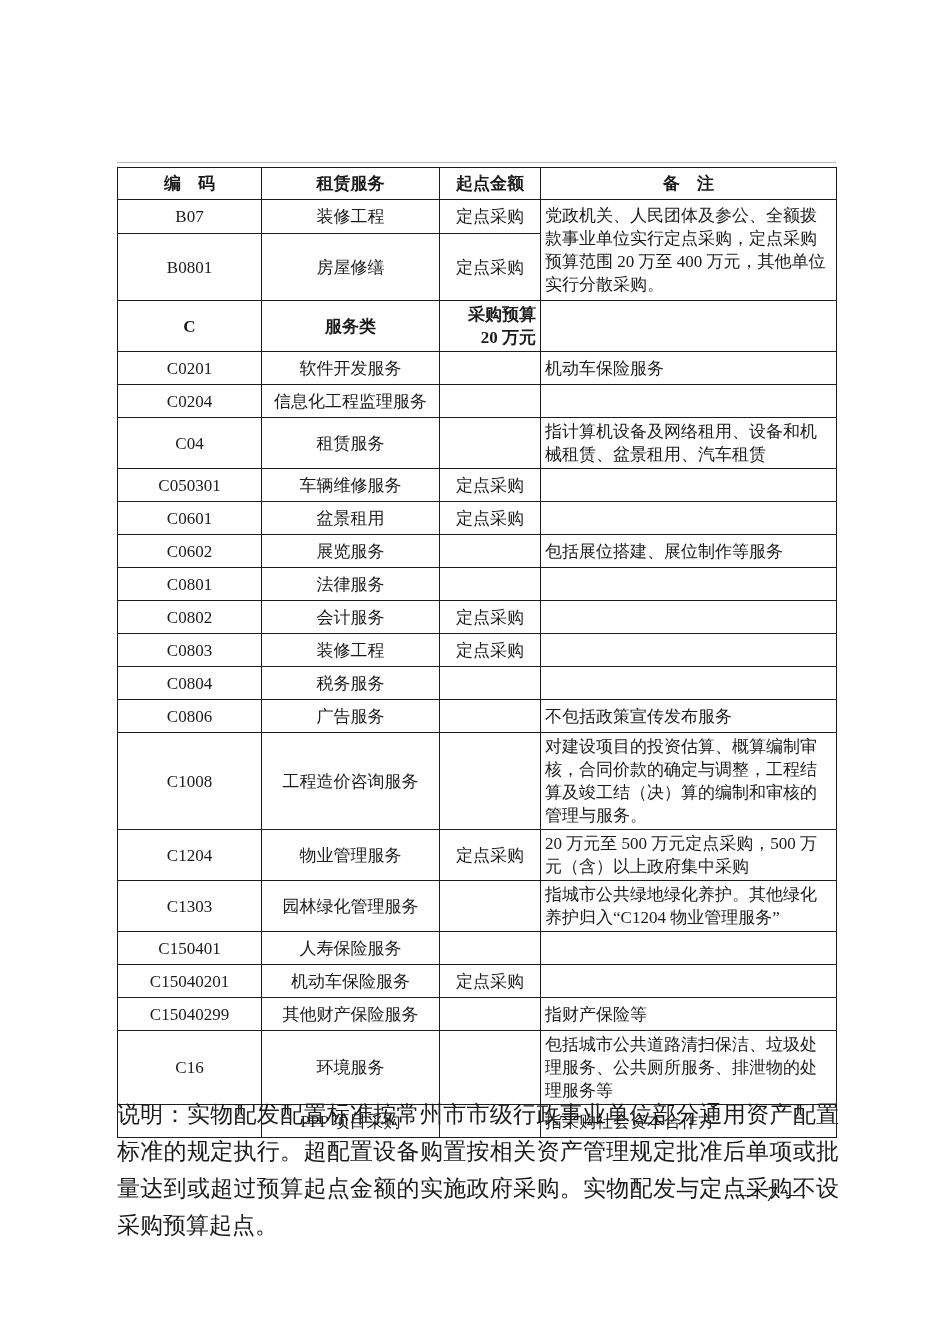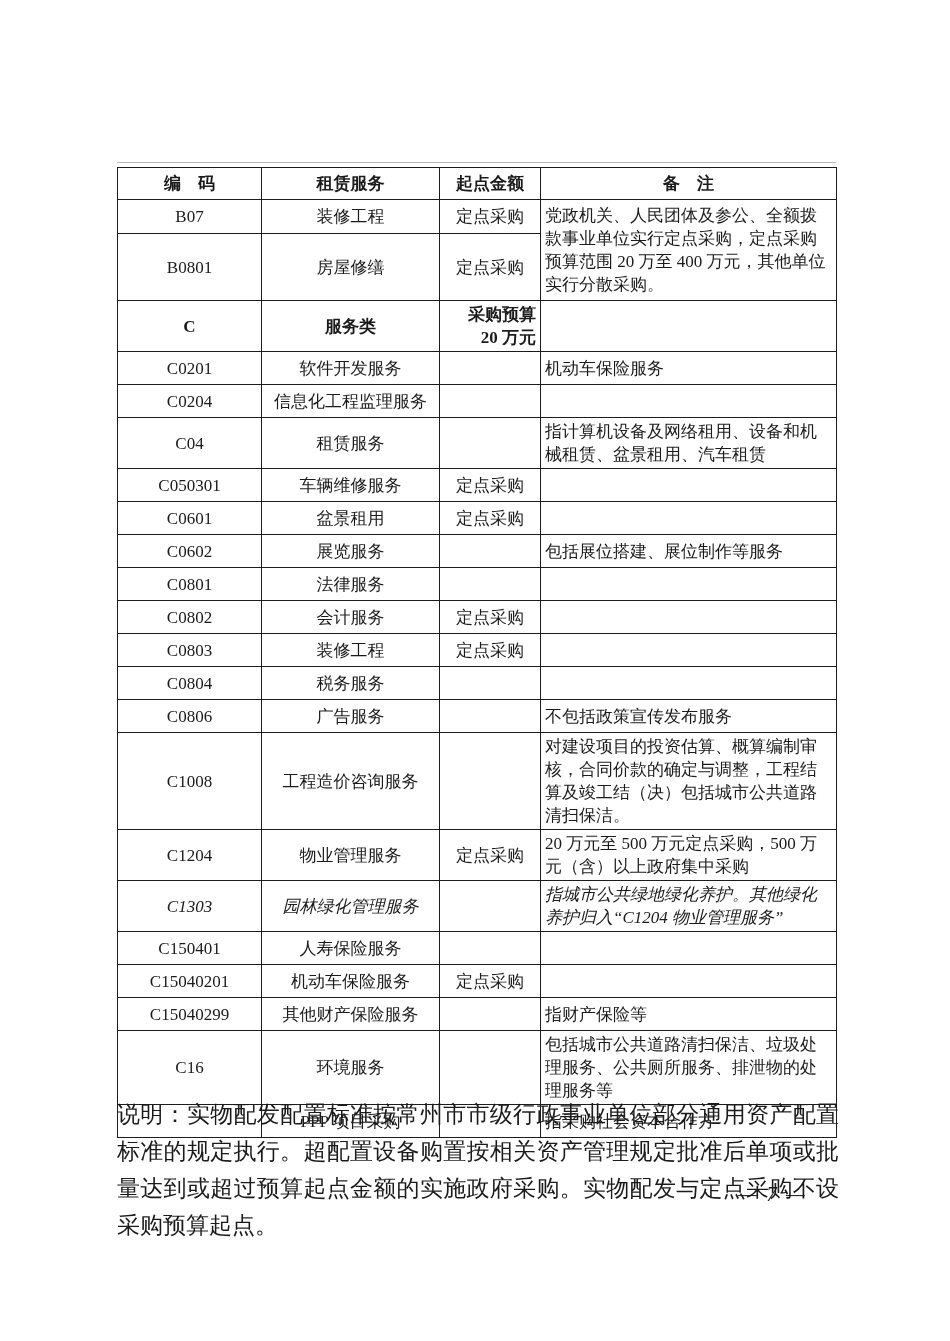--- a/index.html
+++ b/index.html
@@ -46,21 +46,21 @@
   }
   .c-code, .c-name, .c-thr { text-align: center; }
   .c-rem { text-align: left; padding-left: 7px; padding-right: 6px; margin-top: 16px; }
   tr.def  { height: 33px; font-family: Liberation Serif, serif; }
   tr.h34  { height: 34px; }
   tr.h67  { height: 67px; }
   tr.h45  { height: 45px; }
   tr.h44  { height: 44px; }
   tr.h90  { height: 90px; }
   tr.h48  { height: 48px; }
-  tr.h43  { height: 43px; font-style: italic; }
+  tr.h43  { height: 43px; }
   tr.h70  { height: 70px; }
   .bold   { font-weight: bold; }
   .pre    { white-space: pre-line; line-height: 22px; text-align: right; }
   .note {
     position: absolute;
     left: 117px;
     top: 1096px;
     width: 722px;
     font-size: 23px;
     line-height: 37px;
@@ -180,21 +180,21 @@
   <tr class="def">
     <td class="c-code">C0806</td>
     <td class="c-name">广告服务</td>
     <td class="c-thr"></td>
     <td class="c-rem">不包括政策宣传发布服务</td>
   </tr>
   <tr class="h90">
     <td class="c-code">C1008</td>
     <td class="c-name">工程造价咨询服务</td>
     <td class="c-thr"></td>
-    <td class="c-rem">对建设项目的投资估算、概算编制审核，合同价款的确定与调整，工程结算及竣工结（决）包括城市公共道路清扫保洁。</td>
+    <td class="c-rem">对建设项目的投资估算、概算编制审核，合同价款的确定与调整，工程结算及竣工结（决）算的编制和审核的管理与服务。</td>
   </tr>
   <tr class="h48">
     <td class="c-code">C1204</td>
     <td class="c-name">物业管理服务</td>
     <td class="c-thr">定点采购</td>
     <td class="c-rem">20 万元至 500 万元定点采购，500 万元（含）以上政府集中采购</td>
   </tr>
   <tr class="h43">
     <td class="c-code">C1303</td>
     <td class="c-name">园林绿化管理服务</td>

